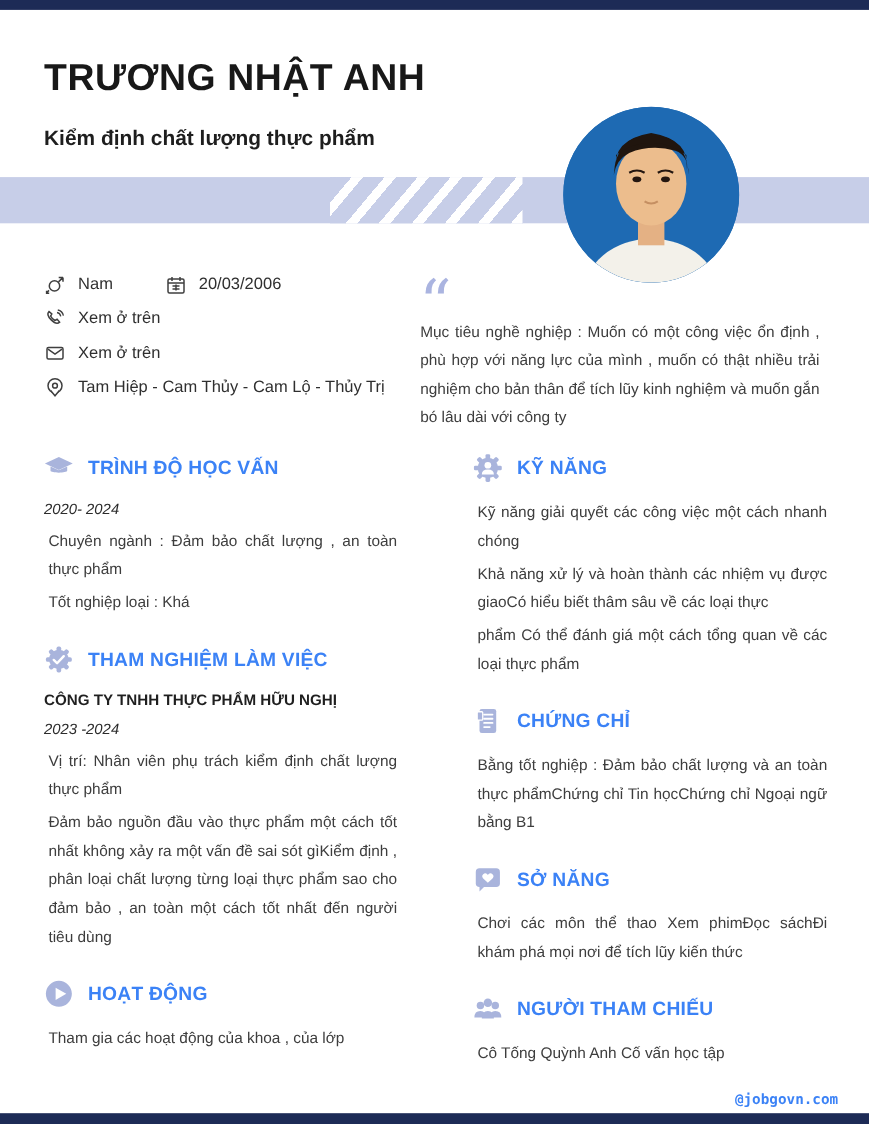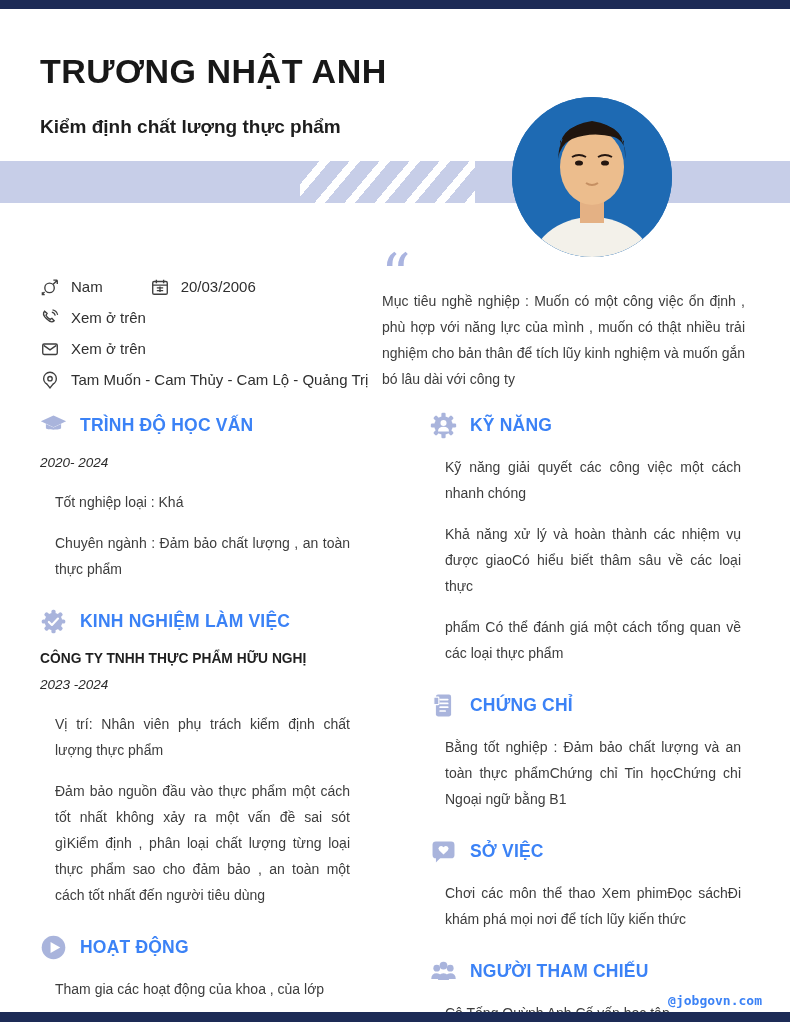--- a/index.html
+++ b/index.html
@@ -20,39 +20,39 @@
     background:repeating-linear-gradient(130deg,#c7cee8 0 15px,#ffffff 15px 23px);
   }
   .photo{
     position:absolute;left:512px;top:97px;width:160px;height:160px;border-radius:50%;
     background:#1e6ab3;overflow:hidden;z-index:3;
   }
 
   .info{position:absolute;left:40px;top:248px;width:330px;font-size:15px;color:#2f2f2f;}
   .info-row{display:flex;align-items:flex-start;margin-bottom:9px;line-height:22px;}
   .info-row .ic{width:20px;height:20px;flex:0 0 20px;margin-right:11px;margin-top:1px;}
-  .info-pair{display:flex;margin-top:28px;}
+  .info-pair{display:flex;}
   .info-col2{margin-left:47px;display:flex;}
 
   .quote-mark{position:absolute;left:381px;top:246px;font-family:"DejaVu Serif",serif;
     font-size:58px;color:#aab4e0;line-height:1;}
   .objective{position:absolute;left:382px;top:288px;width:363px;font-size:14px;
     line-height:26px;text-align:justify;color:#3d3d3d;}
 
   .col{position:absolute;}
   .col-left{left:40px;top:412px;width:325px;}
   .col-right{left:430px;top:412px;width:326px;}
 
   .sec{margin-bottom:26px;}
   .sec-head{display:flex;align-items:center;margin-bottom:13px;}
   .sec-head .sic{width:27px;height:27px;flex:0 0 27px;margin-right:13px;}
   .sec-head h2{margin:0;font-size:17.5px;font-weight:700;color:#3b82f6;letter-spacing:.2px;text-align:right;}
   .subhead{font-size:13.8px;font-weight:700;color:#1f1f1f;margin:0 0 4px 0;line-height:22px;}
   .period{font-size:13.5px;font-style:italic;color:#2c2c2c;margin:0 0 4px 0;line-height:22px;}
-  .body-text{font-size:14px;line-height:26px;text-align:justify;margin:15px;color:#3d3d3d;}
+  .body-text{font-size:14px;line-height:26px;text-align:justify;margin:4px;color:#3d3d3d;}
   .body-text + .body-text{margin-top:0;}
 
   .watermark{position:absolute;right:28px;bottom:14px;font-family:"DejaVu Sans Mono","Liberation Mono",monospace;
     font-size:13px;color:#3b82f6;font-weight:bold;}
 
   svg{display:block;}
 </style>
 </head>
 <body>
 
@@ -122,59 +122,59 @@
     </div>
     <div class="info-row">
       <span class="ic">
         <svg viewBox="0 0 22 22" width="20" height="20" fill="none" stroke="#3f3f3f" stroke-width="1.5">
           <circle cx="11" cy="9.5" r="7"></circle>
           <circle cx="11" cy="9.5" r="2.4"></circle>
           <path d="M6.4 14.6 L11 20 L15.6 14.6" fill="#fff" stroke="none"></path>
           <path d="M6.8 14.5 L11 19.6 L15.2 14.5"></path>
         </svg>
       </span>
-      <span>Tam Muốn - Cam Thủy - Cam Lộ - Quảng Trị</span>
+      <span>Tam Hiệp - Cam Thủy - Cam Lộ - Thủy Trị</span>
     </div>
   </div>
 
   <div class="quote-mark">“</div>
   <div class="objective">Mục tiêu nghề nghiệp : Muốn có một công việc ổn định , phù hợp với năng lực của mình , muốn có thật nhiều trải nghiệm cho bản thân để tích lũy kinh nghiệm và muốn gắn bó lâu dài với công ty</div>
 
   <div class="col col-left">
 
     <div class="sec">
       <div class="sec-head">
         <span class="sic">
           <svg viewBox="0 0 32 32" width="27" height="27" fill="#a9b4dc">
             <polygon points="16,4 31,11 16,18 1,11"></polygon>
             <path d="M7,14.2 V19 c0,2.6 18,2.6 18,0 v-4.8 l-9,4.2 z"></path>
           </svg>
         </span>
         <h2>TRÌNH ĐỘ HỌC VẤN</h2>
       </div>
       <p class="period">2020- 2024</p>
+      <p class="body-text">Chuyên ngành : Đảm bảo chất lượng , an toàn thực phẩm</p>
       <p class="body-text">Tốt nghiệp loại : Khá</p>
-      <p class="body-text">Chuyên ngành : Đảm bảo chất lượng , an toàn thực phẩm</p>
     </div>
 
     <div class="sec">
       <div class="sec-head">
         <span class="sic">
           <svg viewBox="0 0 32 32" width="27" height="27" fill="#a9b4dc">
             <g>
               <rect x="13.5" y="2" width="5" height="28" rx="2"></rect>
               <rect x="13.5" y="2" width="5" height="28" rx="2" transform="rotate(45 16 16)"></rect>
               <rect x="13.5" y="2" width="5" height="28" rx="2" transform="rotate(90 16 16)"></rect>
               <rect x="13.5" y="2" width="5" height="28" rx="2" transform="rotate(135 16 16)"></rect>
               <circle cx="16" cy="16" r="10.5"></circle>
             </g>
             <path d="M10.5 16.5 l3.6 3.6 l7.2 -7.6" stroke="#fff" stroke-width="2.6" fill="none" stroke-linecap="round" stroke-linejoin="round"></path>
           </svg>
         </span>
-        <h2>KINH NGHIỆM LÀM VIỆC</h2>
+        <h2>THAM NGHIỆM LÀM VIỆC</h2>
       </div>
       <p class="subhead">CÔNG TY TNHH THỰC PHẨM HỮU NGHỊ</p>
       <p class="period">2023 -2024</p>
       <p class="body-text">Vị trí: Nhân viên phụ trách kiểm định chất lượng thực phẩm</p>
       <p class="body-text">Đảm bảo nguồn đầu vào thực phẩm một cách tốt nhất không xảy ra một vấn đề sai sót gìKiểm định , phân loại chất lượng từng loại thực phẩm sao cho đảm bảo , an toàn một cách tốt nhất đến người tiêu dùng</p>
     </div>
 
     <div class="sec">
       <div class="sec-head">
         <span class="sic">
@@ -230,21 +230,21 @@
 
     <div class="sec">
       <div class="sec-head">
         <span class="sic">
           <svg viewBox="0 0 32 32" width="27" height="27">
             <rect x="3" y="4" width="26" height="20" rx="4" fill="#a9b4dc"></rect>
             <polygon points="7,22 7,29 14,22" fill="#a9b4dc"></polygon>
             <path d="M16 19.5 l-5 -4.6 a3.1 3.1 0 0 1 4.4 -4.4 l0.6 0.6 l0.6 -0.6 a3.1 3.1 0 0 1 4.4 4.4 z" fill="#fff"></path>
           </svg>
         </span>
-        <h2>SỞ VIỆC</h2>
+        <h2>SỞ NĂNG</h2>
       </div>
       <p class="body-text">Chơi các môn thể thao Xem phimĐọc sáchĐi khám phá mọi nơi để tích lũy kiến thức</p>
     </div>
 
     <div class="sec">
       <div class="sec-head">
         <span class="sic">
           <svg viewBox="0 0 32 32" width="27" height="27" fill="#a9b4dc">
             <circle cx="8" cy="12" r="4"></circle>
             <circle cx="24" cy="12" r="4"></circle>

